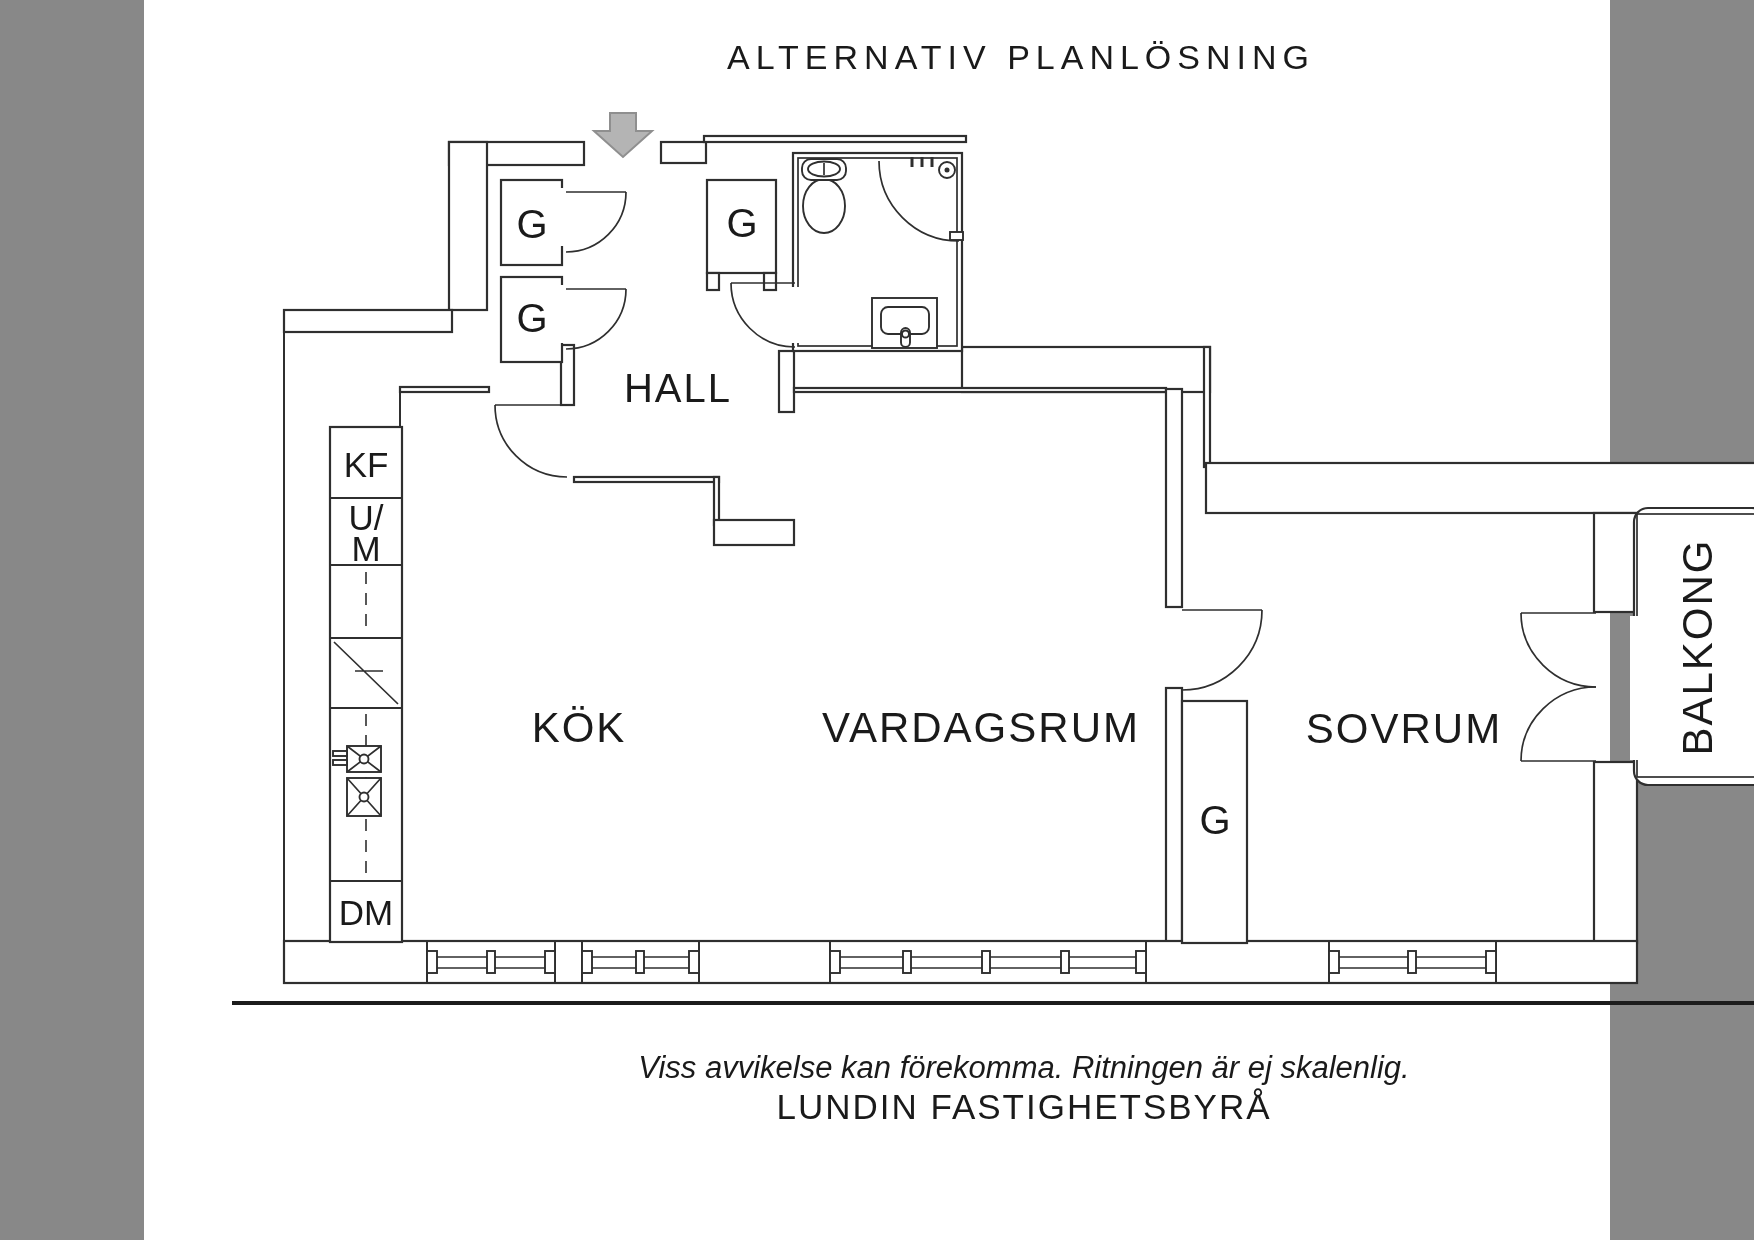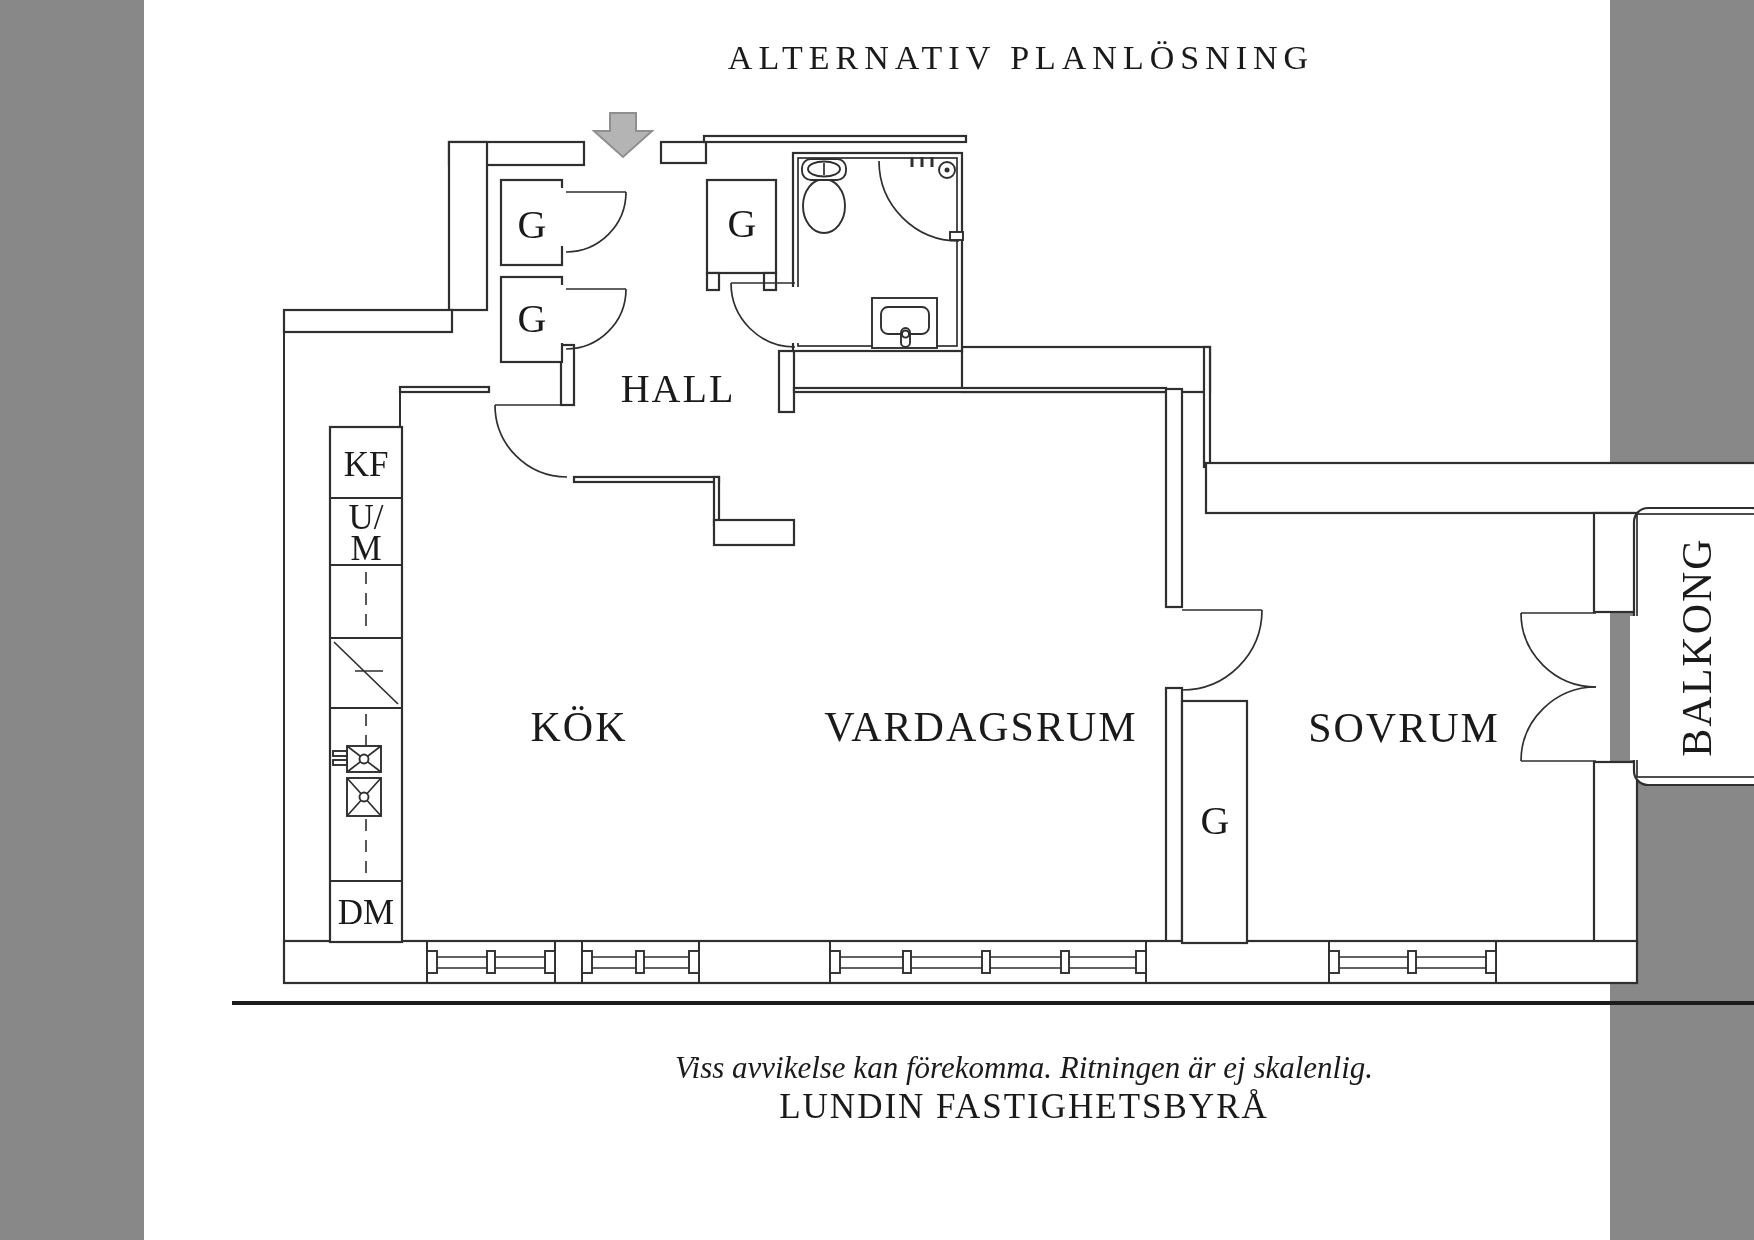--- a/index.html
+++ b/index.html
@@ -1,21 +1,21 @@
 <!DOCTYPE html>
 <html style="--wall: #2f2f2f; --text: #1a1a1a; --arrow-fill: #b4b4b4; --arrow-stroke: #8f8f8f; --ground: #1c1c1c; --bg: #ffffff;"><head>
 <meta charset="utf-8">
 <style>
   :root{
     --wall:#2f2f2f; --text:#1a1a1a; --arrow-fill:#b4b4b4; --arrow-stroke:#8f8f8f;
     --ground:#1c1c1c; --bg:#ffffff;
   }
   html,body{margin:0;padding:0;background:#888;}
   .page{width:1466px;height:1240px;background:var(--bg);position:relative;margin:0 auto;
-        font-family:Liberation Serif, serif;}
+        font-family:Liberation Sans, sans-serif;}
   svg{display:block}
   .w{fill:#fff;stroke:var(--wall);stroke-width:2.2;}
   .ln{fill:none;stroke:var(--wall);stroke-width:2;}
   .thin{fill:none;stroke:var(--wall);stroke-width:1.7;}
   .fix{fill:#fff;stroke:var(--wall);stroke-width:1.9;}
   .door{fill:none;stroke:var(--wall);stroke-width:1.7;}
   .dash{fill:none;stroke:var(--wall);stroke-width:1.6;stroke-dasharray:12 9;}
   .patch{fill:#fff;stroke:none;}
   text{fill:var(--text);}
   .room-label{font-size:42px;letter-spacing:2px;}

